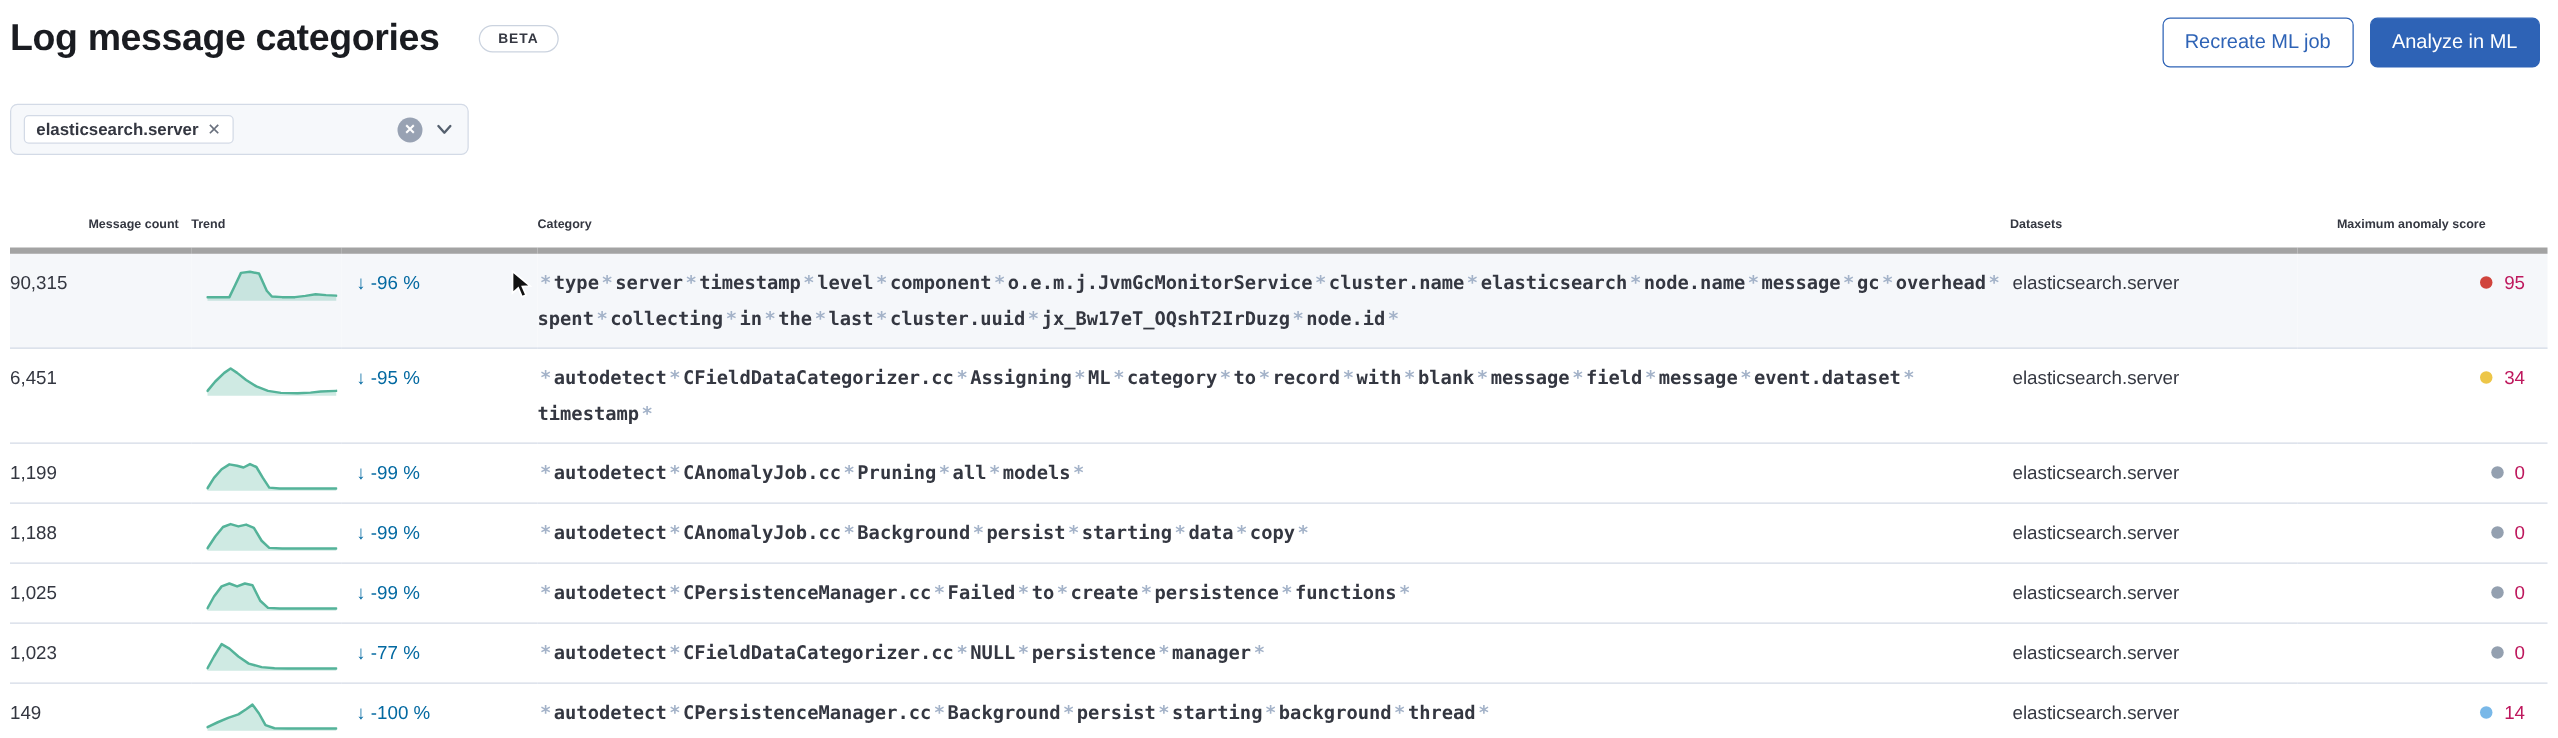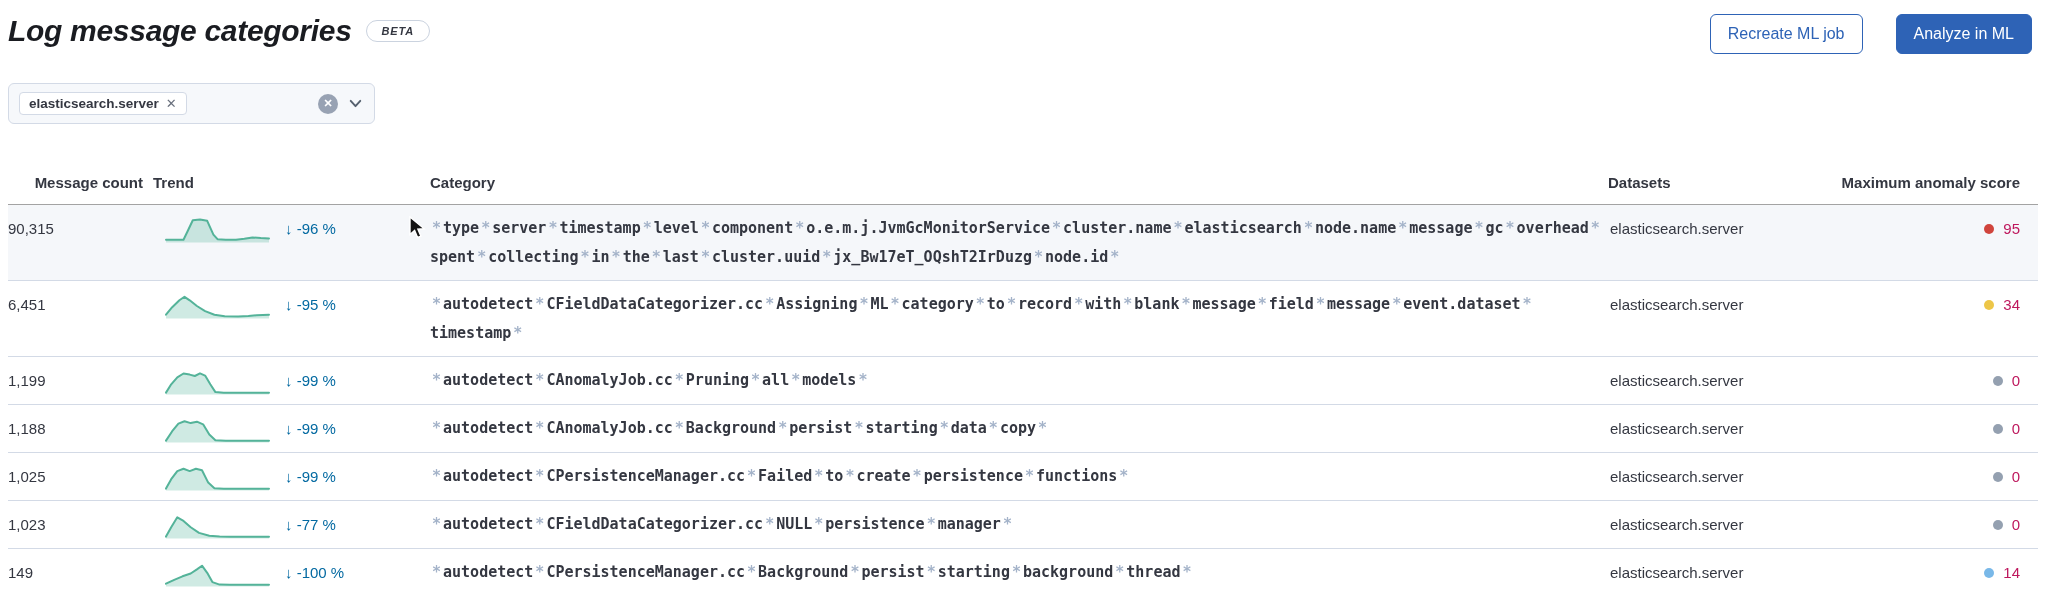--- a/index.html
+++ b/index.html
@@ -1,44 +1,44 @@
 <!DOCTYPE html>
 <html><head>
 <meta charset="utf-8">
 <style>
   * { margin: 0; padding: 0; box-sizing: border-box; }
   html, body { width: 2046px; height: 590px; background: #fff; font-family: "Liberation Sans", sans-serif; color: #343741; overflow: hidden; }
   .page { position: relative; width: 2046px; height: 590px; }
 
   
   .page-header { position: absolute; top: 14px; left: 8px; right: 14px; display: flex; align-items: flex-start; }
-  .title-wrap { display: flex; align-items: center; gap: 14px; font-style: italic; }
+  .title-wrap { display: flex; align-items: center; gap: 31px; }
   .page-title { font-size: 30px; font-weight: 600; color: #1a1c21; letter-spacing: -0.3px; }
   .beta-badge { border: 1px solid #cbd3df; border-radius: 20px; background: #fff; padding: 4px 15px; font-size: 11px; font-weight: 700; letter-spacing: 0.8px; color: #343741; }
   .header-actions { margin-left: auto; display: flex; gap: 13px; }
-  .btn { height: 40px; padding: 0 17px; border-radius: 6px; font-size: 16px; font-weight: 500; font-family: "Liberation Sans", sans-serif; cursor: pointer; display: inline-flex; align-items: center; margin-left: 20px; }
+  .btn { height: 40px; padding: 0 17px; border-radius: 6px; font-size: 16px; font-weight: 500; font-family: "Liberation Sans", sans-serif; cursor: pointer; display: inline-flex; align-items: center; }
   .btn-outline { background: #fff; border: 1px solid #2e63b6; color: #2e63b6; }
   .btn-fill { background: #2e63b6; border: 1px solid #2e63b6; color: #fff; }
 
   
   .combo { position: absolute; top: 83px; left: 8px; width: 367px; height: 41px; background: #f6f8fb; border: 1px solid #d3dae6; border-radius: 6px; display: flex; align-items: center; padding: 0 10px; cursor: text; }
   .combo-tag { background: #fff; border: 1px solid #d3dae6; border-radius: 4px; padding: 3px 9px; font-size: 13.5px; font-weight: 600; color: #343741; display: inline-flex; align-items: center; gap: 7px; }
   .combo-tag .tag-x { color: #69707d; font-weight: 400; font-size: 13px; cursor: pointer; }
   .combo-right { margin-left: auto; display: flex; align-items: center; gap: 9px; }
   .combo-clear { width: 20px; height: 20px; border-radius: 50%; background: #98a2b3; color: #fff; font-size: 11px; font-weight: 700; display: flex; align-items: center; justify-content: center; cursor: pointer; }
   .combo-caret { display: flex; align-items: center; cursor: pointer; }
 
   
   .table-wrap { position: absolute; top: 162px; left: 8px; right: 8px; }
   table.cat-table { width: 100%; border-collapse: collapse; table-layout: fixed; }
   col.c-count { width: 145px; } col.c-trend { width: 120px; } col.c-change { width: 157px; }
   col.c-dataset { width: 230px; } col.c-score { width: 200px; }
-  thead th { font-size: 15px; font-weight: 700; color: #343741; text-align: left; padding: 12px 0 13px 0; border-bottom: 1px solid #a3a3a3; }
+  thead th { font-size: 10px; font-weight: 700; color: #343741; text-align: left; padding: 12px 0 13px 0; border-bottom: 5px solid #a3a3a3; }
   thead th.num { text-align: right; padding-right: 10px; }
-  thead th.score-h { text-align: right; padding-right: 18px; }
+  thead th.score-h { text-align: center; padding-right: 18px; }
   tbody tr { border-bottom: 1px solid #d3dae6; }
   tbody tr.highlighted { background: #f5f7fa; }
   td { vertical-align: top; padding: 9px 0 8px 0; }
   td.count { text-align: left; padding-right: 10px; font-size: 15px; color: #343741; line-height: 29px; }
   td.trend { padding-left: 12px; padding-top: 12px; }
   td.change { padding-left: 12px; font-size: 15px; line-height: 29px; white-space: nowrap; }
   .change-txt { color: #0369a1; }
   td.category { font-family: "DejaVu Sans Mono", monospace; font-weight: 700; font-size: 15px; color: #343741; line-height: 29px; word-break: keep-all; margin-top: 36px; }
   .cat-token { display: inline-block; }
   .cat-sep { display: inline-block; color: #a4b3c9; margin: 0 2px; font-weight: 700; }

